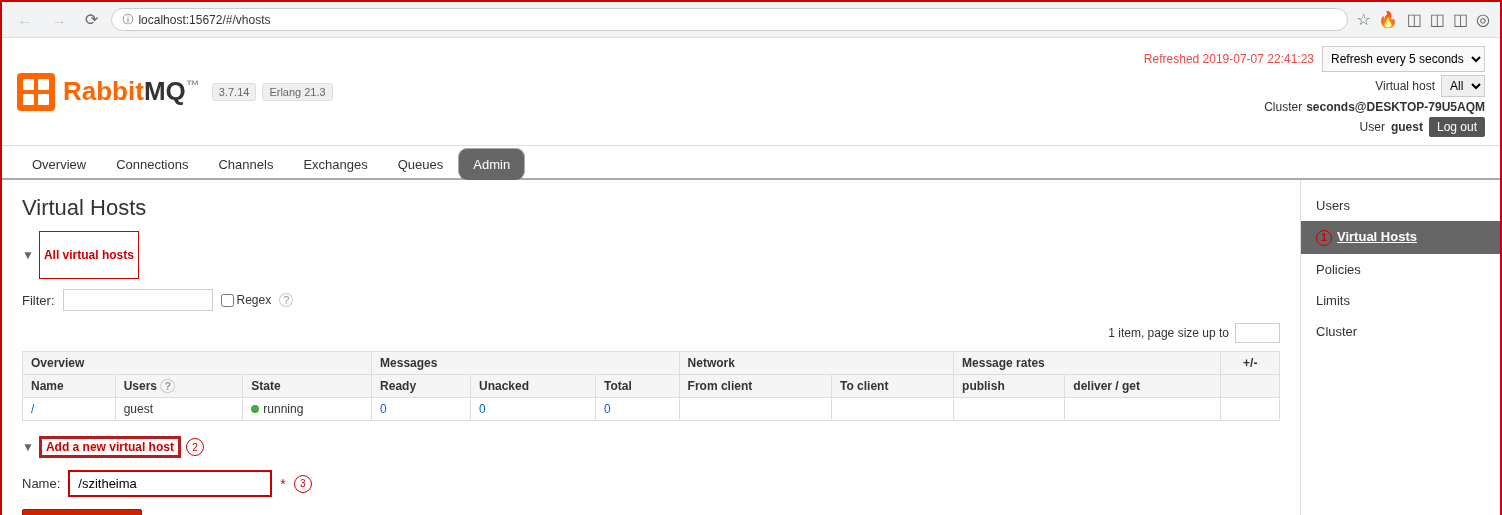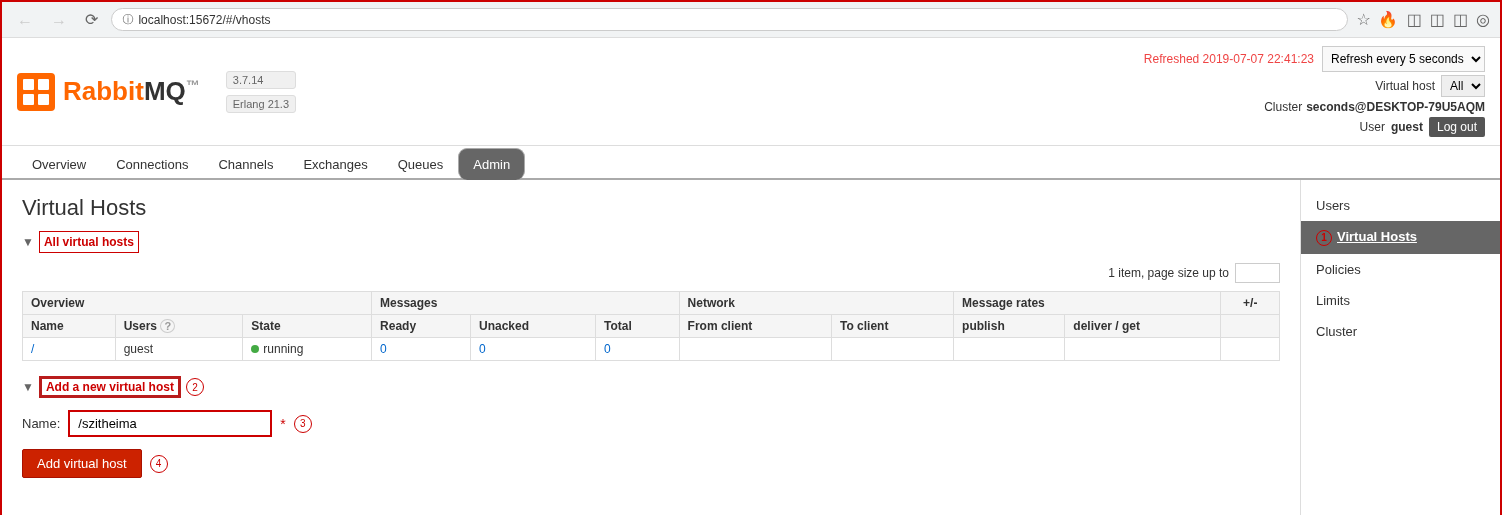--- a/index.html
+++ b/index.html
@@ -22,21 +22,21 @@
 
     
     .app-header {
       display: flex; align-items: center; padding: 8px 15px;
       border-bottom: 1px solid #ddd; position: relative;
     }
     .logo-area { display: flex; align-items: center; gap: 8px; }
     .logo-box { width: 38px; height: 38px; }
     .logo-text { font-size: 26px; font-weight: bold; color: #333; }
     .logo-text span { color: #ff6600; }
-    .version-badges { display: flex; gap: 6px; margin-left: 18px; flex-direction: column; }
+    .version-badges { display: flex; gap: 6px; margin-left: 4px; }
     .badge { background: #f0f0f0; border: 1px solid #ddd; padding: 2px 6px; border-radius: 3px; font-size: 11px; color: #666; }
 
     .header-right { margin-left: auto; text-align: right; font-size: 12px; }
     .refresh-row { display: flex; align-items: center; justify-content: flex-end; gap: 8px; margin-bottom: 3px; }
     .refresh-time { color: #ef4444; }
     .refresh-select { font-size: 12px; padding: 4px 4px; border: 1px solid #ccc; background: #f9f9f9; }
     .vhost-row { display: flex; align-items: center; justify-content: flex-end; gap: 6px; margin-bottom: 3px; }
     .cluster-row { display: flex; align-items: center; justify-content: flex-end; gap: 4px; margin-bottom: 3px; }
     .cluster-row strong { font-weight: bold; }
     .user-row { display: flex; align-items: center; justify-content: flex-end; gap: 6px; }
@@ -75,21 +75,21 @@
 
     
     .page-title { font-size: 22px; font-weight: normal; margin-bottom: 10px; color: #333; }
 
     
     .section-header {
       display: flex; align-items: center; gap: 5px; margin-bottom: 10px;
       font-size: 13px; font-weight: bold;
     }
     .section-arrow { cursor: pointer; color: #666; font-size: 12px; }
-    .section-title-text { color: #cc0000; border: 1px solid #cc0000; padding: 3px 4px; font-size: 12px; }
+    .section-title-text { color: #cc0000; border: 1px solid #cc0000; padding: 16px 4px; font-size: 12px; }
 
     
     .filter-row { display: flex; align-items: center; gap: 8px; margin-bottom: 12px; }
     .filter-input { border: 1px solid #ccc; padding: 3px 6px; font-size: 12px; width: 150px; }
     .regex-label { font-size: 12px; color: #333; display: flex; align-items: center; gap: 3px; }
     .help-link { font-size: 11px; color: #999; border: 1px solid #ccc; border-radius: 50%; padding: 0 3px; cursor: pointer; }
 
     
     .page-size-row { display: flex; align-items: center; justify-content: flex-end; gap: 6px; font-size: 12px; margin-bottom: 8px; }
     .page-size-input { width: 45px; border: 1px solid #ccc; padding: 2px 4px; font-size: 12px; }
@@ -202,20 +202,29 @@
 
 <div class="content-area">
   <div class="main-content">
     <h1 class="page-title">Virtual Hosts</h1>
 
     <div class="section-header">
       <span class="section-arrow">▼</span>
       <span class="section-title-text">All virtual hosts</span>
     </div>
 
+    <div class="filter-row">
+      <span>Filter:</span>
+      <input class="filter-input" type="text" value="" style="">
+      <label class="regex-label">
+        <input type="checkbox" style="">
+        <span>Regex</span>
+      </label>
+      <span class="help-link">?</span>
+    </div>
 
     <div class="page-size-row">
       <span>1 item, page size up to</span>
       <input class="page-size-input" type="text" style="">
     </div>
 
     <table class="vhosts-table">
       <thead>
         <tr>
           <th colspan="3">Overview</th>

